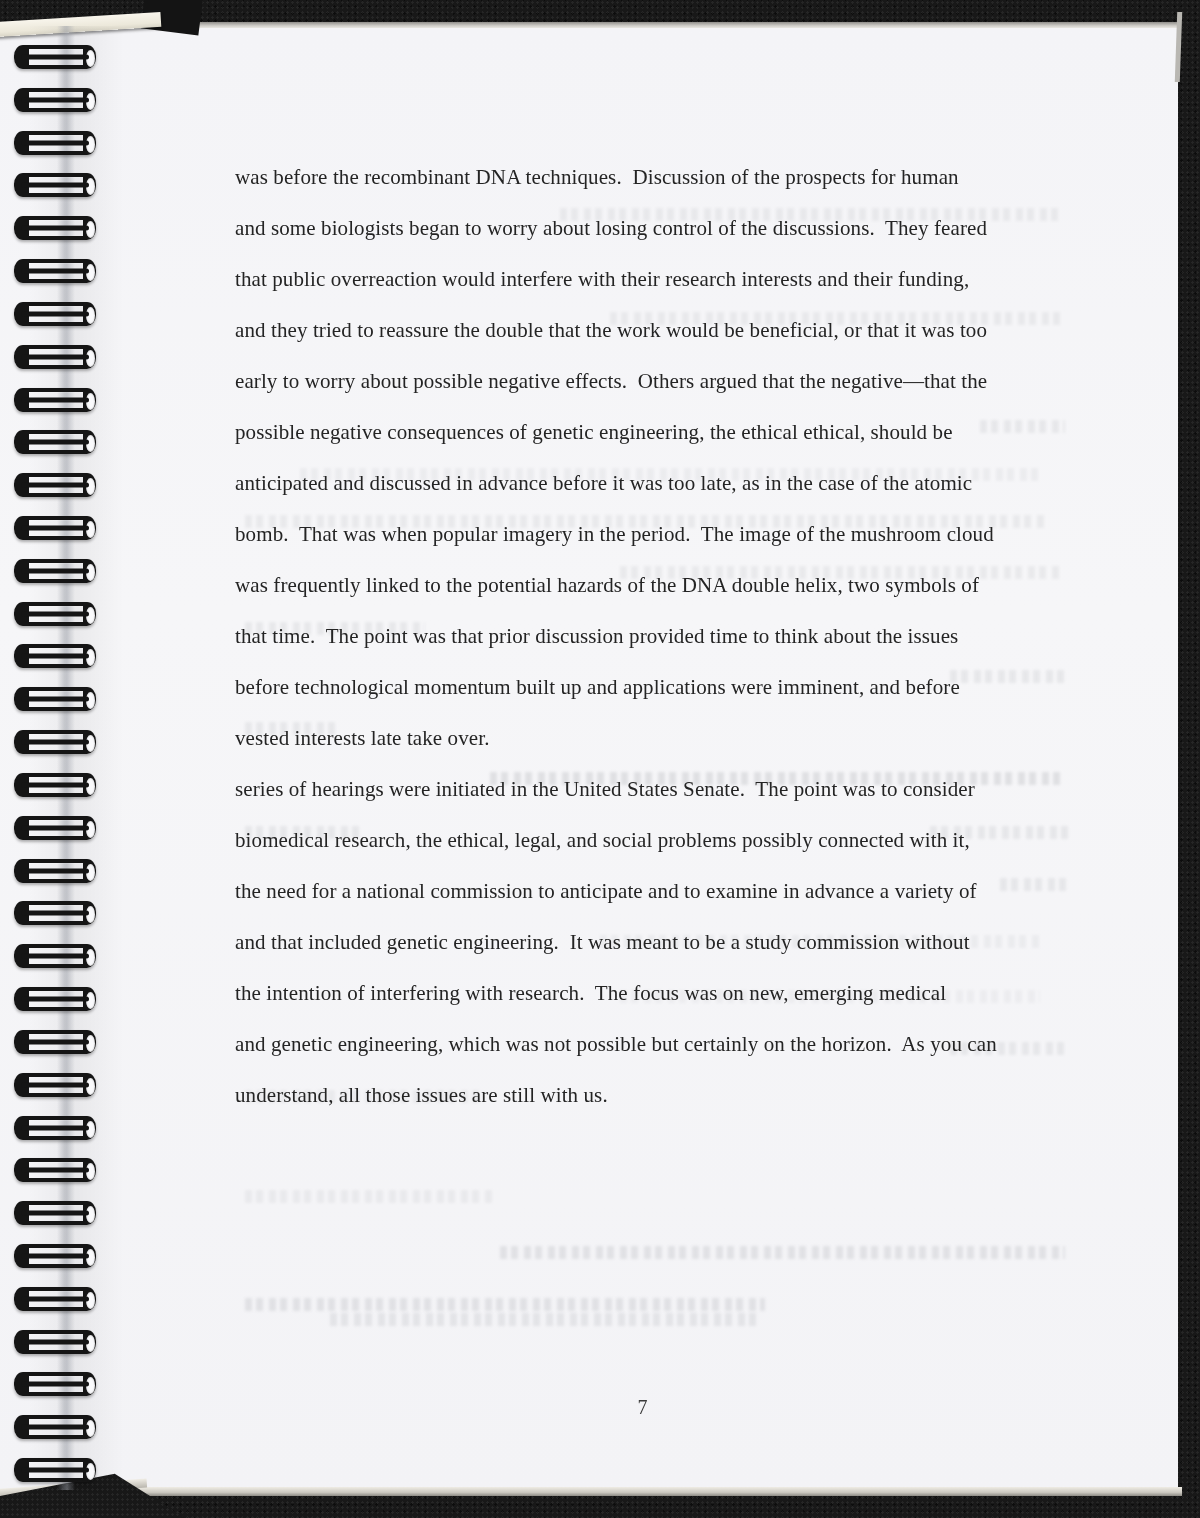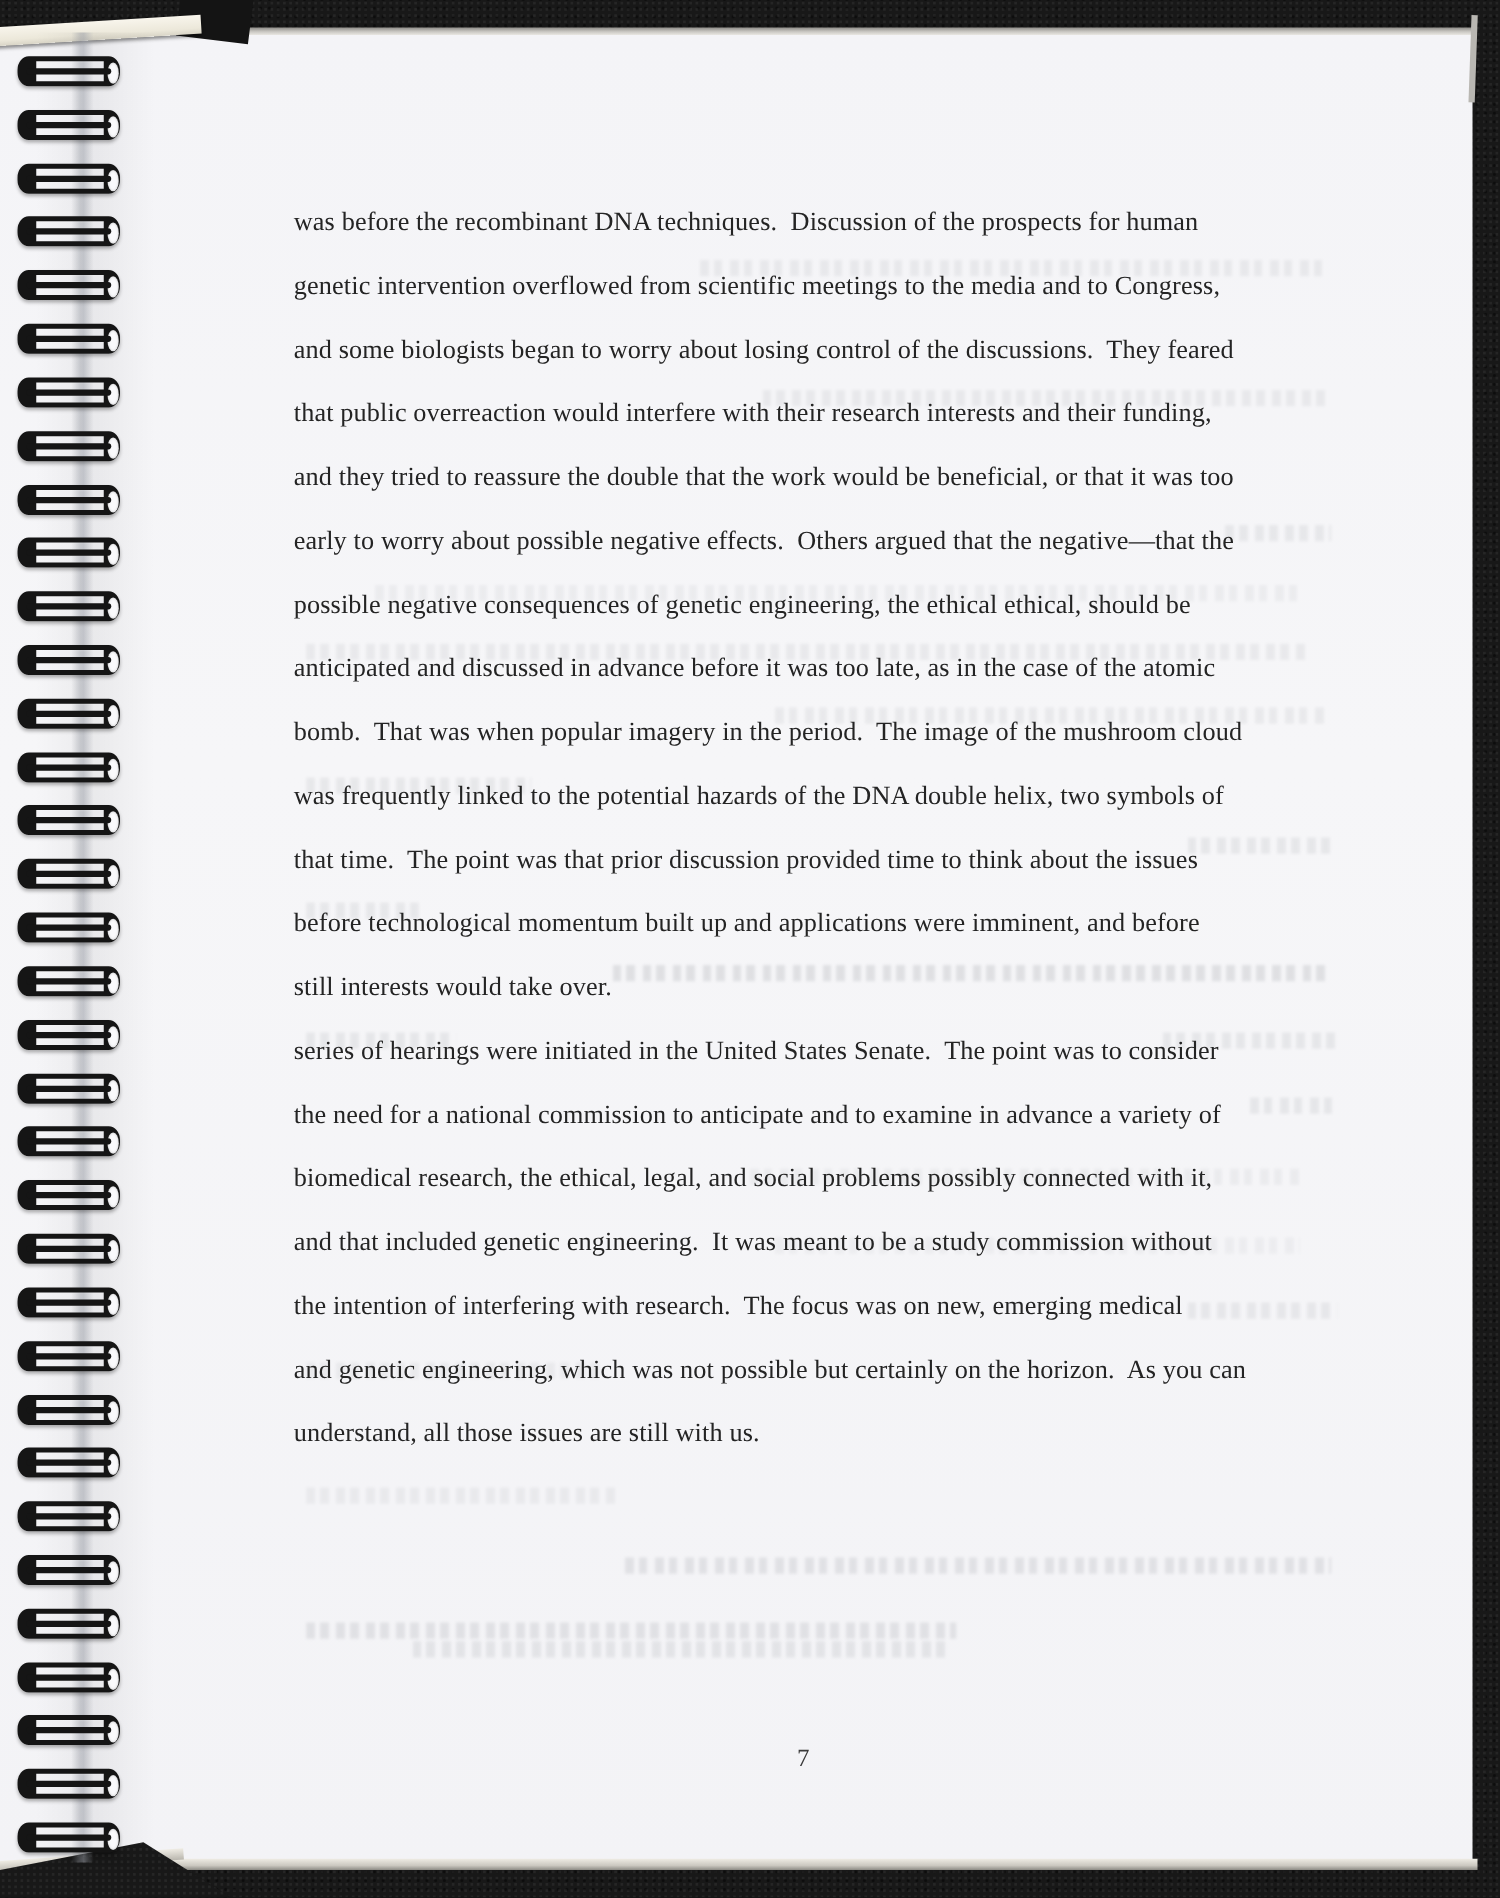--- a/index.html
+++ b/index.html
@@ -186,35 +186,34 @@
       <div class="ghost" style="left: 950px; top: 1042px; width: 120px; opacity: 0.1;"></div>
       <div class="ghost" style="left: 245px; top: 1090px; width: 240px; opacity: 0.08;"></div>
       <div class="ghost" style="left: 245px; top: 1190px; width: 250px; opacity: 0.08;"></div>
       <div class="ghost" style="left: 500px; top: 1246px; width: 565px; opacity: 0.14;"></div>
       <div class="ghost" style="left: 245px; top: 1298px; width: 520px; opacity: 0.14;"></div>
       <div class="ghost" style="left: 330px; top: 1313px; width: 430px; opacity: 0.12;"></div>
     </div>
 
   <div class="text-block" id="text-block">
       <div class="line">was before the recombinant DNA techniques.  Discussion of the prospects for human</div>
-      <div class="line">genetic intervention overflowed from scientific meetings to the media and to Congress,</div>
       <div class="line">and some biologists began to worry about losing control of the discussions.  They feared</div>
       <div class="line">that public overreaction would interfere with their research interests and their funding,</div>
       <div class="line">and they tried to reassure the double that the work would be beneficial, or that it was too</div>
       <div class="line">early to worry about possible negative effects.  Others argued that the negative—that the</div>
       <div class="line">possible negative consequences of genetic engineering, the ethical ethical, should be</div>
       <div class="line">anticipated and discussed in advance before it was too late, as in the case of the atomic</div>
       <div class="line">bomb.  That was when popular imagery in the period.  The image of the mushroom cloud</div>
       <div class="line">was frequently linked to the potential hazards of the DNA double helix, two symbols of</div>
       <div class="line">that time.  The point was that prior discussion provided time to think about the issues</div>
       <div class="line">before technological momentum built up and applications were imminent, and before</div>
-      <div class="line">still interests would take over.</div>
+      <div class="line">vested interests late take over.</div>
       <div class="line">series of hearings were initiated in the United States Senate.  The point was to consider</div>
+      <div class="line">biomedical research, the ethical, legal, and social problems possibly connected with it,</div>
       <div class="line">the need for a national commission to anticipate and to examine in advance a variety of</div>
-      <div class="line">biomedical research, the ethical, legal, and social problems possibly connected with it,</div>
       <div class="line">and that included genetic engineering.  It was meant to be a study commission without</div>
       <div class="line">the intention of interfering with research.  The focus was on new, emerging medical</div>
       <div class="line">and genetic engineering, which was not possible but certainly on the horizon.  As you can</div>
       <div class="line">understand, all those issues are still with us.</div>
     </div>
 
   <div class="page-number">7</div>
 </div>
 
 </body></html>

